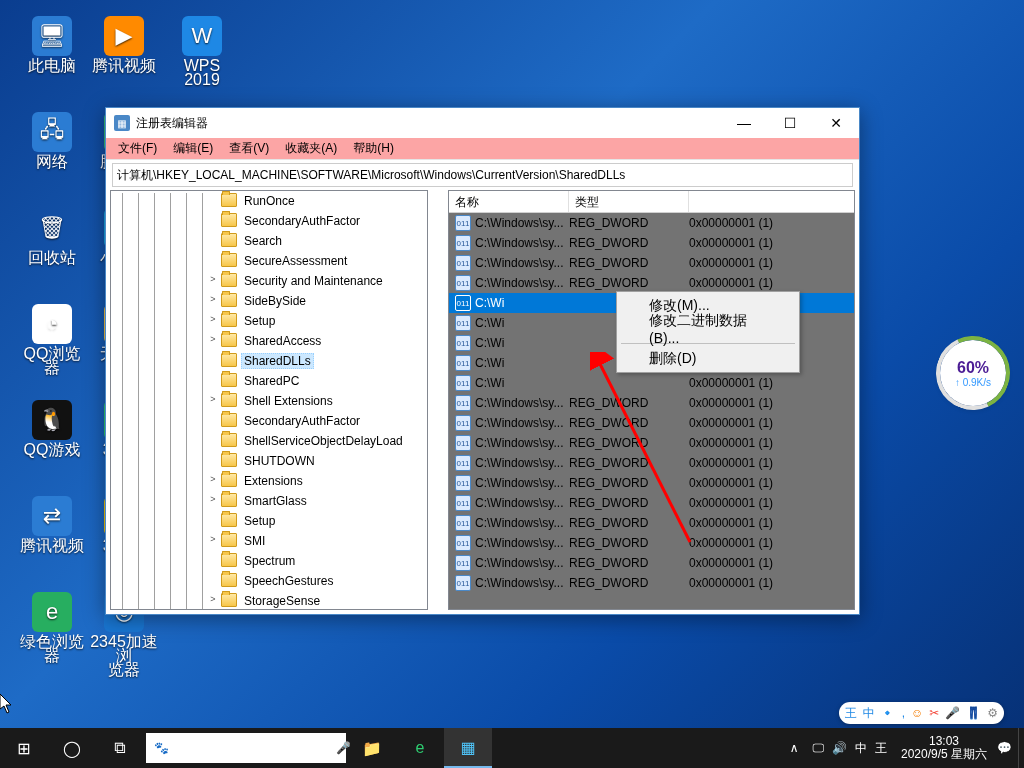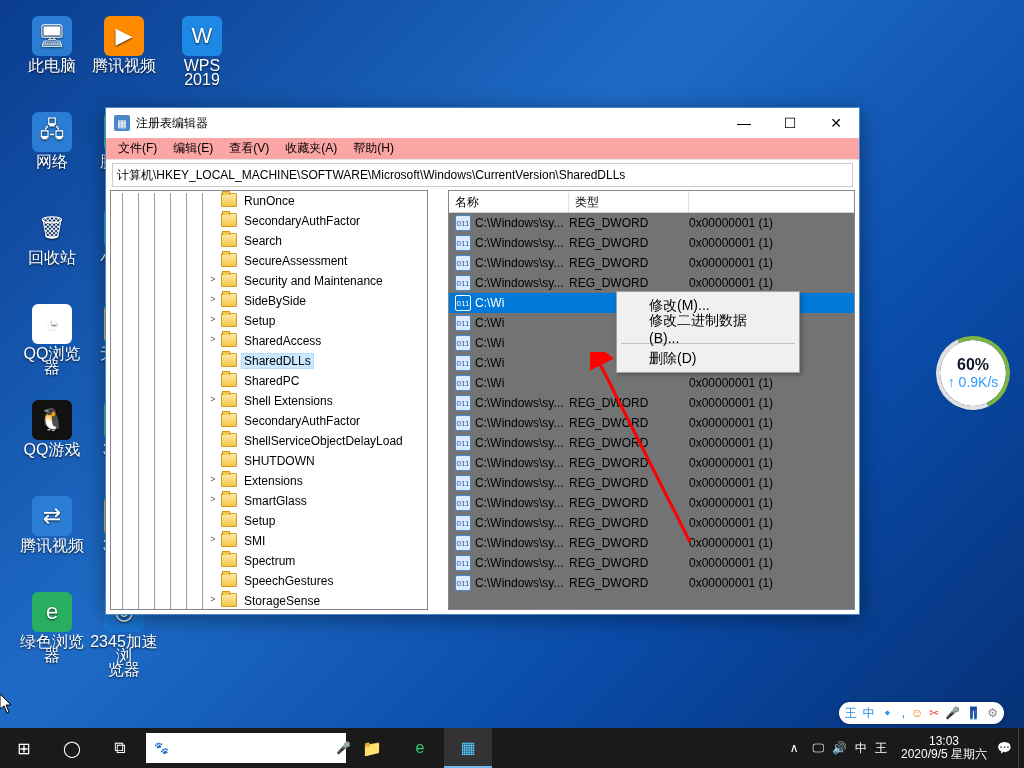--- a/index.html
+++ b/index.html
@@ -38,22 +38,22 @@
 .lrow .c{font-size:12px;overflow:hidden;text-overflow:ellipsis;white-space:nowrap}
 .lrow .c1{width:94px}.lrow .c2{width:120px}.lrow .c3{flex:1}
 .lrow.sel{background:#0078d7;color:#fff}
 .lrow.sel .rico{background:#0078d7;border-color:#fff;color:#fff}
 .ctxmenu{position:absolute;left:616px;top:291px;width:184px;background:#f0f0f0;border:1px solid #a0a0a0;box-shadow:2px 2px 4px rgba(0,0,0,.25);padding:2px}
 .ctxmenu .mi{height:23px;display:flex;align-items:center;padding:0 20px 0 30px;font-size:14px}
 .ctxmenu .sep{height:1px;background:#c0c0c0;margin:3px 2px}
 .arrow{position:absolute;left:590px;top:352px;width:120px;height:200px;pointer-events:none}
 .gauge{position:absolute;right:18px;top:340px;width:66px;height:66px;border-radius:50%;background:#fff;display:flex;flex-direction:column;align-items:center;justify-content:center;box-shadow:0 2px 6px rgba(0,0,0,.3)}
 .gauge:before{content:"";position:absolute;inset:-4px;border-radius:50%;border:4px solid #7cb342;border-top-color:#e0e0e0;border-right-color:#e0e0e0;transform:rotate(200deg)}
-.gauge .pct{font-size:16px;color:#0f172a;font-weight:bold}
-.gauge .spd{font-size:14px;color:#39f}
+.gauge .pct{font-size:16px;color:#4c1d95;font-weight:bold}
+.gauge .spd{font-size:10px;color:#39f}
 .imetool{position:absolute;right:20px;top:702px;height:22px;background:#fff;border-radius:11px;box-shadow:0 1px 4px rgba(0,0,0,.3);display:flex;align-items:center;padding:0 6px;gap:6px;font-size:13px}
 .imetool span{cursor:default}
 .taskbar{position:absolute;left:0;right:0;bottom:0;height:40px;background:#1a1a1a;display:flex;align-items:center}
 .tbtn{width:48px;height:40px;display:flex;align-items:center;justify-content:center;color:#fff;font-size:16px}
 .tbtn.active{border-bottom:2px solid #76b9ed;background:#333}
 .search{width:200px;height:30px;background:#fff;display:flex;align-items:center;margin:0 2px;padding:0 8px;gap:6px}
 .search input{border:none;outline:none;flex:1;font-size:12px}
 .tray{margin-left:auto;display:flex;align-items:center;color:#fff;padding-right:6px;gap:10px;font-size:12px}
 .tray .clk{text-align:center;line-height:13px;font-size:11px}
 .scorner{width:6px;height:40px;border-left:1px solid #444}

